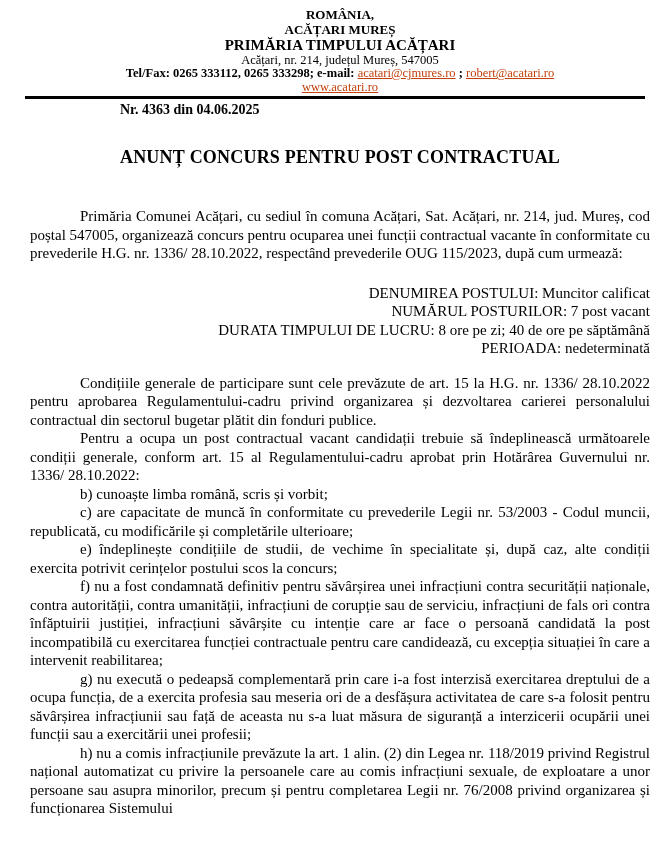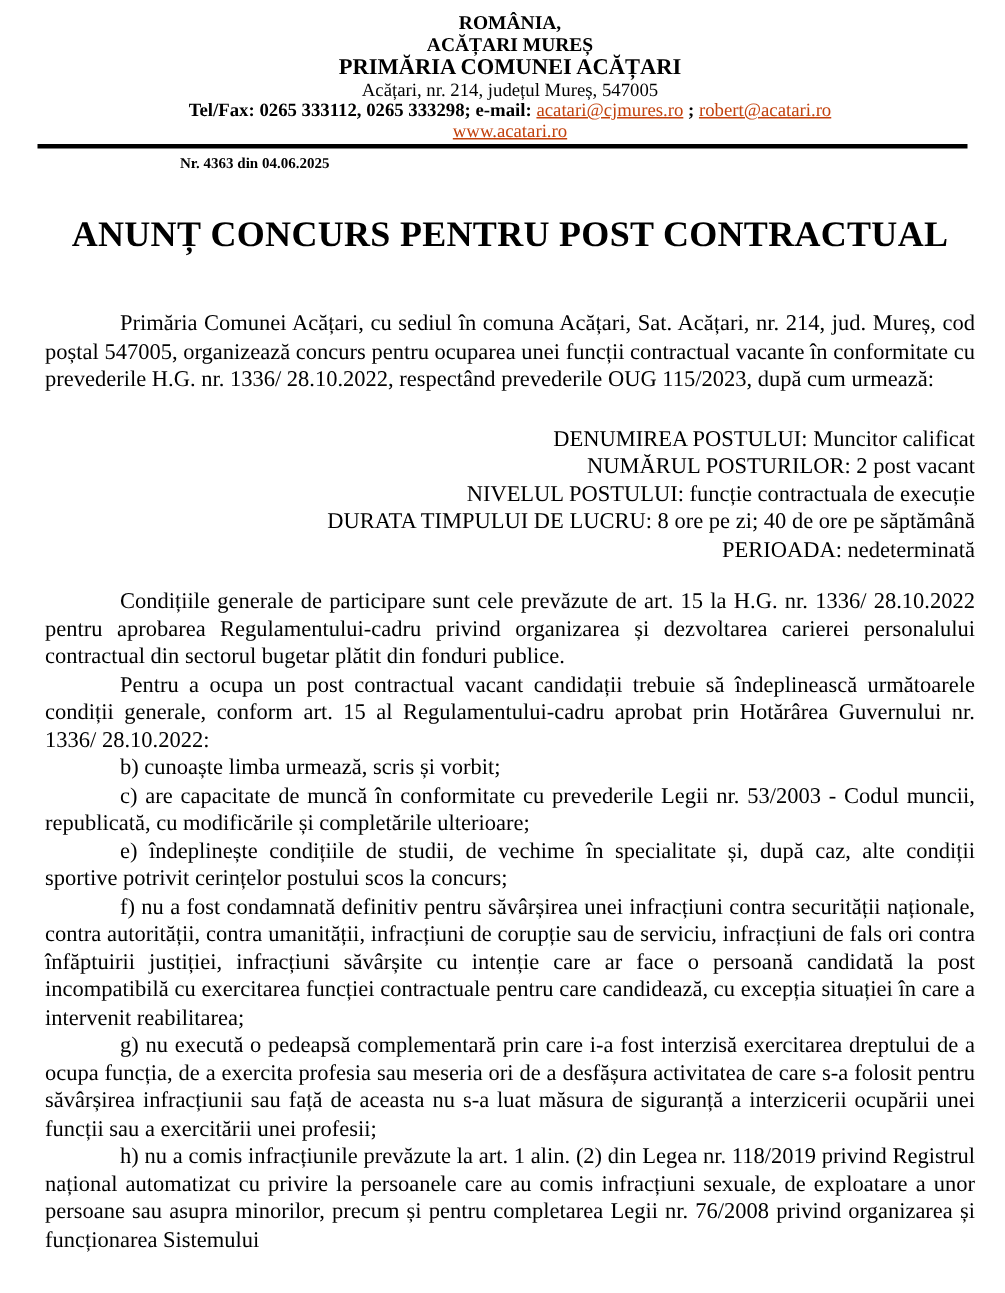--- a/index.html
+++ b/index.html
@@ -54,29 +54,29 @@
     cursor: pointer;
   }
   .rule {
     height: 3px;
     background: #000000;
     width: 620px;
     margin: 2px 0 0 -5px;
   }
   .reg-number {
     font-weight: bold;
-    font-size: 10px;
+    font-size: 14px;
     line-height: 15px;
     margin: 3px 0 0 90px;
   }
   
   .doc-title {
     text-align: center;
     font-weight: bold;
-    font-size: 24px;
+    font-size: 18px;
     line-height: 19px;
     letter-spacing: 0.2px;
     margin-top: 31px;
   }
   
   .doc-body p {
     margin: 0;
     font-size: 15px;
     line-height: 18.5px;
     text-align: justify;
@@ -95,21 +95,21 @@
   .general-par-0 { margin-top: 16px !important; }
 </style>
 </head>
 <body>
 
 <div class="page">
 
   <div class="letterhead">
     <div class="lh-country">ROMÂNIA,</div>
     <div class="lh-county">ACĂȚARI MUREȘ</div>
-    <div class="lh-institution">PRIMĂRIA COMUNEI ACĂȚARI</div>
+    <div class="lh-institution">PRIMĂRIA TIMPULUI ACĂȚARI</div>
     <div class="lh-address">Acățari, nr. 214, județul Mureș, 547005</div>
     <div class="lh-contact">
       <span>Tel/Fax: 0265 333112, 0265 333298; e-mail: </span><a class="doc-link">acatari@cjmures.ro</a><span> ; </span><a class="doc-link">robert@acatari.ro</a>
     </div>
     <div class="lh-website">
       <a class="doc-link">www.acatari.ro</a>
     </div>
   </div>
 
   <div class="rule"></div>
@@ -117,31 +117,30 @@
   <div class="reg-number">Nr. 4363 din 04.06.2025</div>
 
   <div class="doc-title">ANUNȚ CONCURS PENTRU POST CONTRACTUAL</div>
 
   <div class="doc-body">
 
     <p class="intro-par">Primăria Comunei Acățari, cu sediul în comuna Acățari, Sat. Acățari, nr. 214, jud. Mureș, cod poștal 547005, organizează concurs pentru ocuparea unei funcții contractual vacante în conformitate cu prevederile H.G. nr. 1336/ 28.10.2022, respectând prevederile OUG 115/2023, după cum urmează:</p>
 
     <div class="details">
       <div class="detail-line">DENUMIREA POSTULUI: Muncitor calificat</div>
-      <div class="detail-line">NUMĂRUL POSTURILOR: 2 post vacant</div>
-      <div class="detail-line">NIVELUL POSTULUI: funcție contractuala de execuție</div>
+      <div class="detail-line">NUMĂRUL POSTURILOR: 7 post vacant</div>
       <div class="detail-line">DURATA TIMPULUI DE LUCRU: 8 ore pe zi; 40 de ore pe săptămână</div>
       <div class="detail-line">PERIOADA: nedeterminată</div>
     </div>
 
     <div>
       <p class="general-par-0">Condițiile generale de participare sunt cele prevăzute de art. 15 la H.G. nr. 1336/ 28.10.2022 pentru aprobarea Regulamentului-cadru privind organizarea și dezvoltarea carierei personalului contractual din sectorul bugetar plătit din fonduri publice.</p>
       <p>Pentru a ocupa un post contractual vacant candidații trebuie să îndeplinească următoarele condiții generale, conform art. 15 al Regulamentului-cadru aprobat prin Hotărârea Guvernului nr. 1336/ 28.10.2022:</p>
-      <p>b) cunoaște limba urmează, scris și vorbit;</p>
+      <p>b) cunoaște limba română, scris și vorbit;</p>
       <p>c) are capacitate de muncă în conformitate cu prevederile Legii nr. 53/2003 - Codul muncii, republicată, cu modificările și completările ulterioare;</p>
-      <p>e) îndeplinește condițiile de studii, de vechime în specialitate și, după caz, alte condiții sportive potrivit cerințelor postului scos la concurs;</p>
+      <p>e) îndeplinește condițiile de studii, de vechime în specialitate și, după caz, alte condiții exercita potrivit cerințelor postului scos la concurs;</p>
       <p>f) nu a fost condamnată definitiv pentru săvârșirea unei infracțiuni contra securității naționale, contra autorității, contra umanității, infracțiuni de corupție sau de serviciu, infracțiuni de fals ori contra înfăptuirii justiției, infracțiuni săvârșite cu intenție care ar face o persoană candidată la post incompatibilă cu exercitarea funcției contractuale pentru care candidează, cu excepția situației în care a intervenit reabilitarea;</p>
       <p>g) nu execută o pedeapsă complementară prin care i-a fost interzisă exercitarea dreptului de a ocupa funcția, de a exercita profesia sau meseria ori de a desfășura activitatea de care s-a folosit pentru săvârșirea infracțiunii sau față de aceasta nu s-a luat măsura de siguranță a interzicerii ocupării unei funcții sau a exercitării unei profesii;</p>
       <p>h) nu a comis infracțiunile prevăzute la art. 1 alin. (2) din Legea nr. 118/2019 privind Registrul național automatizat cu privire la persoanele care au comis infracțiuni sexuale, de exploatare a unor persoane sau asupra minorilor, precum și pentru completarea Legii nr. 76/2008 privind organizarea și funcționarea Sistemului</p>
     </div>
 
   </div>
 </div>
 
 </body></html>

